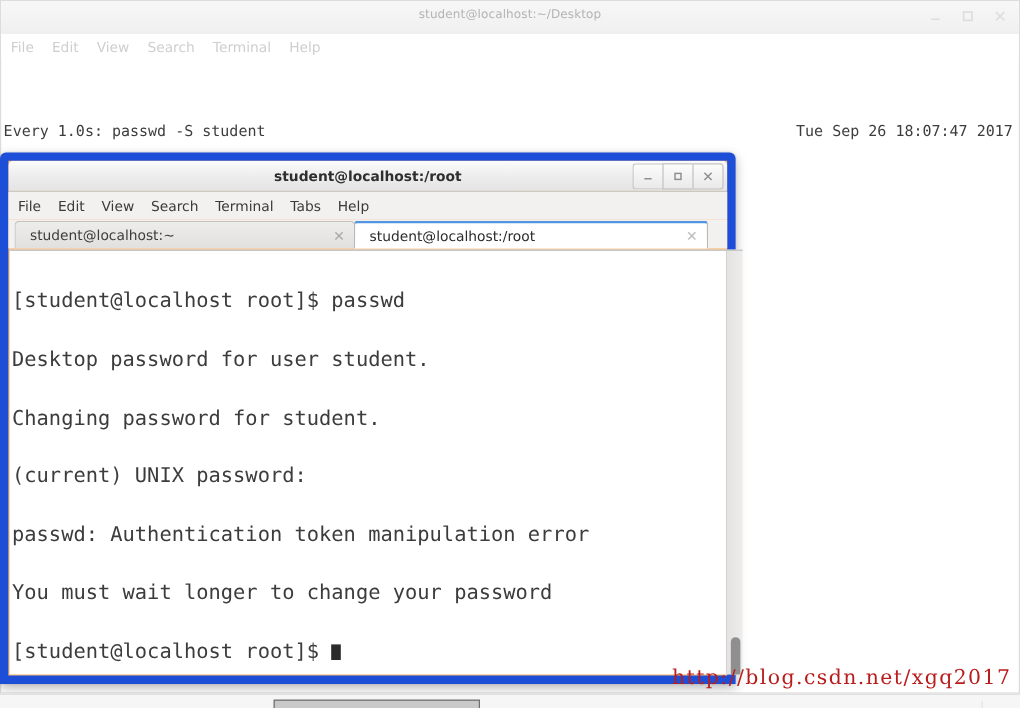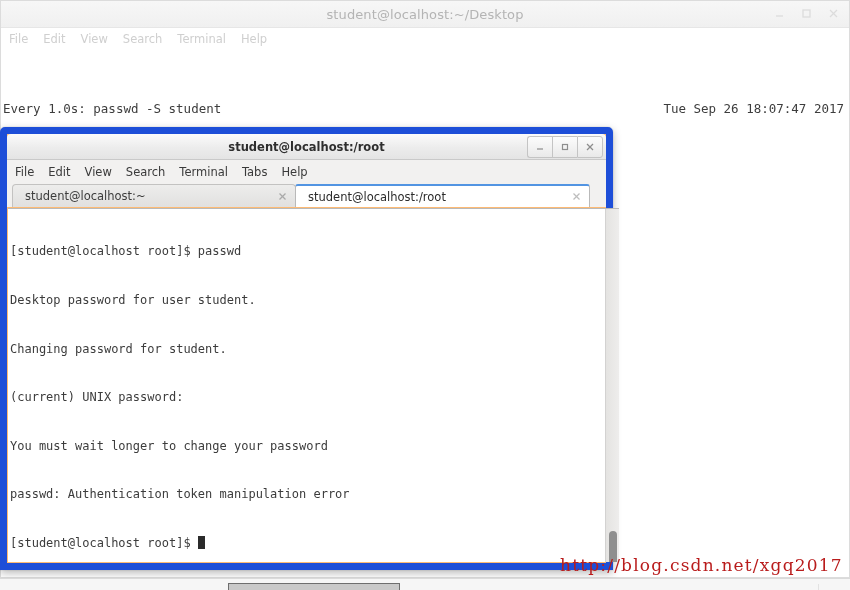--- a/index.html
+++ b/index.html
@@ -30,21 +30,21 @@
     height: 27px;
     background: linear-gradient(to bottom, #f7f7f7 0%, #f0f0f0 100%);
     border-bottom: 1px solid #e6e6e6;
     position: relative;
     box-sizing: border-box;
   }
   .bg-title {
     position: absolute;
     left: 0; right: 0; top: 6px;
     text-align: center;
-    font-size: 13px;
+    font-size: 10px;
     color: #b4b4b4;
     letter-spacing: .1px;
   }
   .bg-controls {
     position: absolute;
     right: 9px; top: 6px;
     display: flex;
     gap: 14px;
     align-items: center;
   }
@@ -203,21 +203,21 @@
     bottom: 1px;
     background: #ffffff;
     border-top: 1px solid #b9b9b9;
     overflow: hidden;
   }
   .fg-term {
     position: absolute;
     left: 2px; top: 2px;
     right: 18px;
     font-family: "DejaVu Sans Mono", monospace;
-    font-size: 12px;
+    font-size: 17px;
     line-height: 16.2px;
     color: #3c3c3c;
     white-space: pre;
   }
   .cursor {
     display: inline-block;
     width: 7.5px;
     height: 13px;
     background: #2b2b2b;
     vertical-align: -2px;
@@ -381,22 +381,22 @@
       </span>
     </div>
   </div>
 
   <div class="fg-body">
     <div class="fg-term">
       <div>[student@localhost root]$ passwd</div>
       <div>Desktop password for user student.</div>
       <div>Changing password for student.</div>
       <div>(current) UNIX password:</div>
+      <div>passwd: Authentication token manipulation error</div>
       <div>You must wait longer to change your password</div>
-      <div>passwd: Authentication token manipulation error</div>
       <div><span>[student@localhost root]$ </span><span class="cursor"></span></div>
     </div>
 
     <div class="fg-scrollbar">
       <div class="fg-scroll-thumb"></div>
     </div>
   </div>
 </div>
 
 <div class="watermark">http://blog.csdn.net/xgq2017</div>

